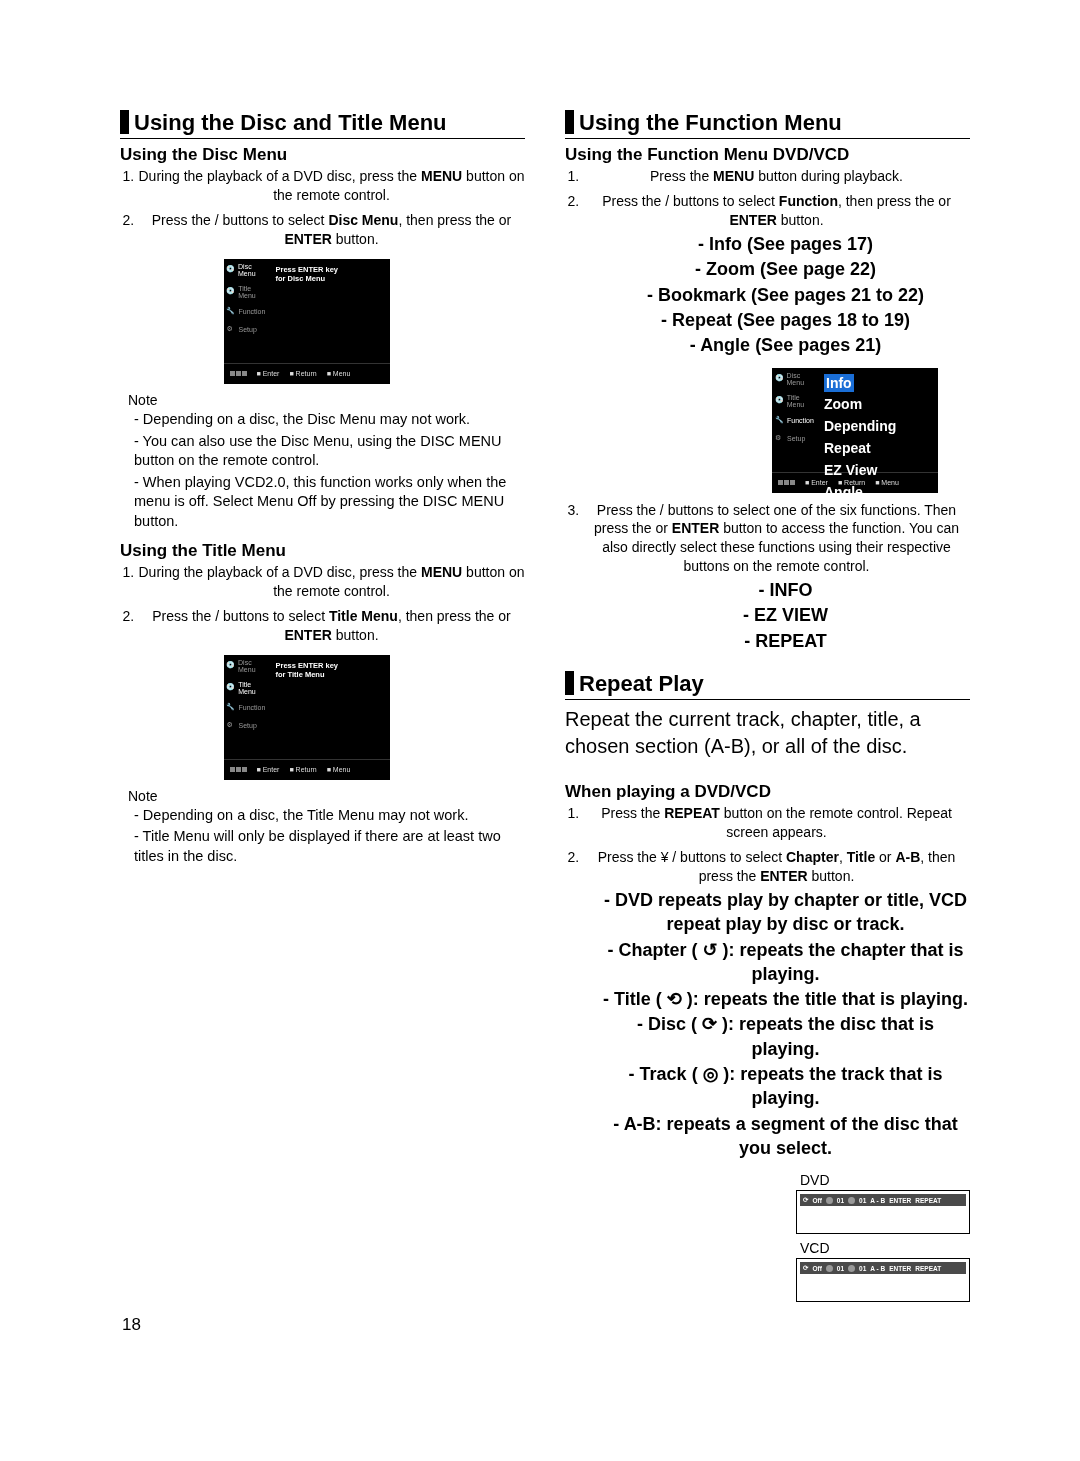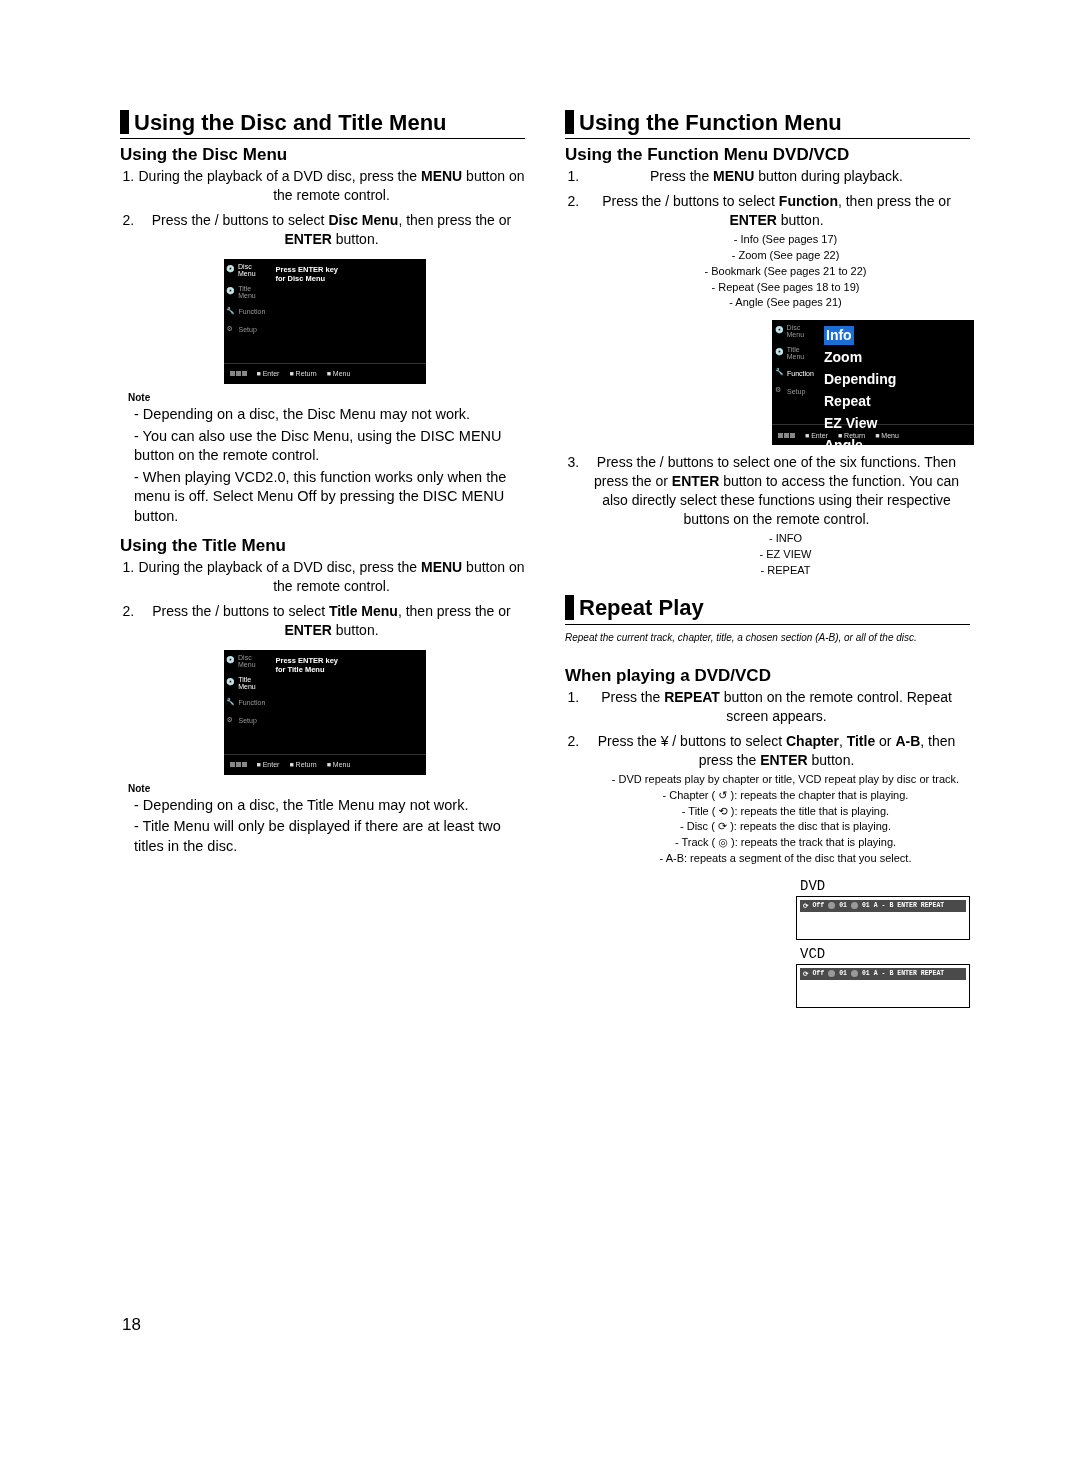--- a/index.html
+++ b/index.html
@@ -47,22 +47,22 @@
   }
   h2 {
     font-family: "Arial Black", Arial, sans-serif;
     font-weight: 900;
     font-size: 17px;
     margin: 10px 0 2px 0;
   }
   .sub h2 { margin-top: 0; }
   .note-label {
     font-family: "Arial Black", Arial, sans-serif;
-    font-weight: 700;
-    font-size: 10px;
+    font-weight: 400;
+    font-size: 14px;
     margin: 8px 0 0 0;
     padding-left: 8px;
   }
   p, li {
     font-size: 14px;
     line-height: 1.35;
   }
   ol {
     padding-left: 18px;
     margin: 2px 0;
@@ -82,45 +82,45 @@
   .bulleted li::before {
     content: "- ";
   }
   .inner {
     list-style: none;
     padding-left: 18px;
     margin: 2px 0 2px 0;
   }
   .inner li {
     position: relative;
-    font-size: 11px;
+    font-size: 18px;
     margin-bottom: 1px;
+    font-weight: bold;
   }
   .inner li::before { content: "- "; }
   .intro {
-    font-size: 10px;
+    font-size: 20px;
     margin: 4px 0 22px 0;
     line-height: 1.35;
-    font-style: italic;
   }
   .pagenum {
     position: absolute;
     left: 122px;
     top: 1315px;
     font-size: 17px;
   }
   b { font-weight: bold; }
 
   
   .osd-wrap {
     width: 198px;
     margin: 10px auto 8px auto;
   }
   .osd {
-    width: 202px;
+    width: 166px;
     background: #000;
     color: #fff;
     font-size: 7.5px;
     position: relative;
   }
   .osd-body {
     display: flex;
     height: 104px;
   }
   .osd-side {
@@ -194,21 +194,20 @@
     font-weight: bold;
   }
   .rep-bar .circ {
     display:inline-block;
     width:7px;height:7px;border-radius:50%;
     background:#999;
   }
   .rep-group {
     display:flex;
     gap: 36px;
-    font-family: Liberation Mono, monospace;
   }
 </style>
 </head>
 <body>
 
 <div class="page">
   <div class="twocol">
 
     <div class="col">
       <h1>Using the Disc and Title Menu</h1>

